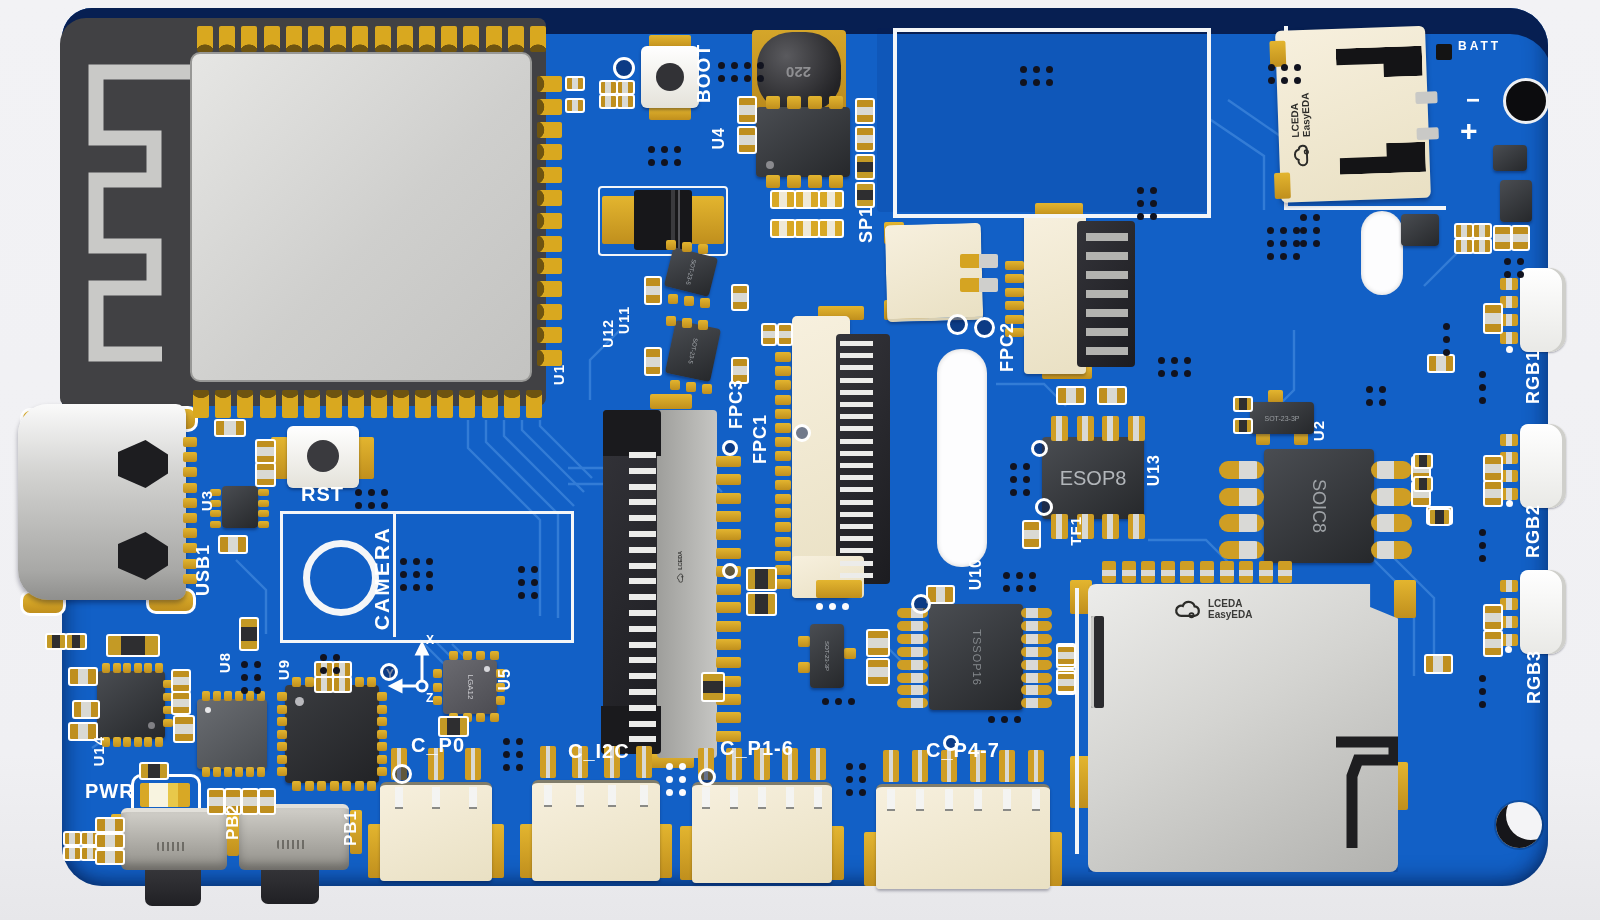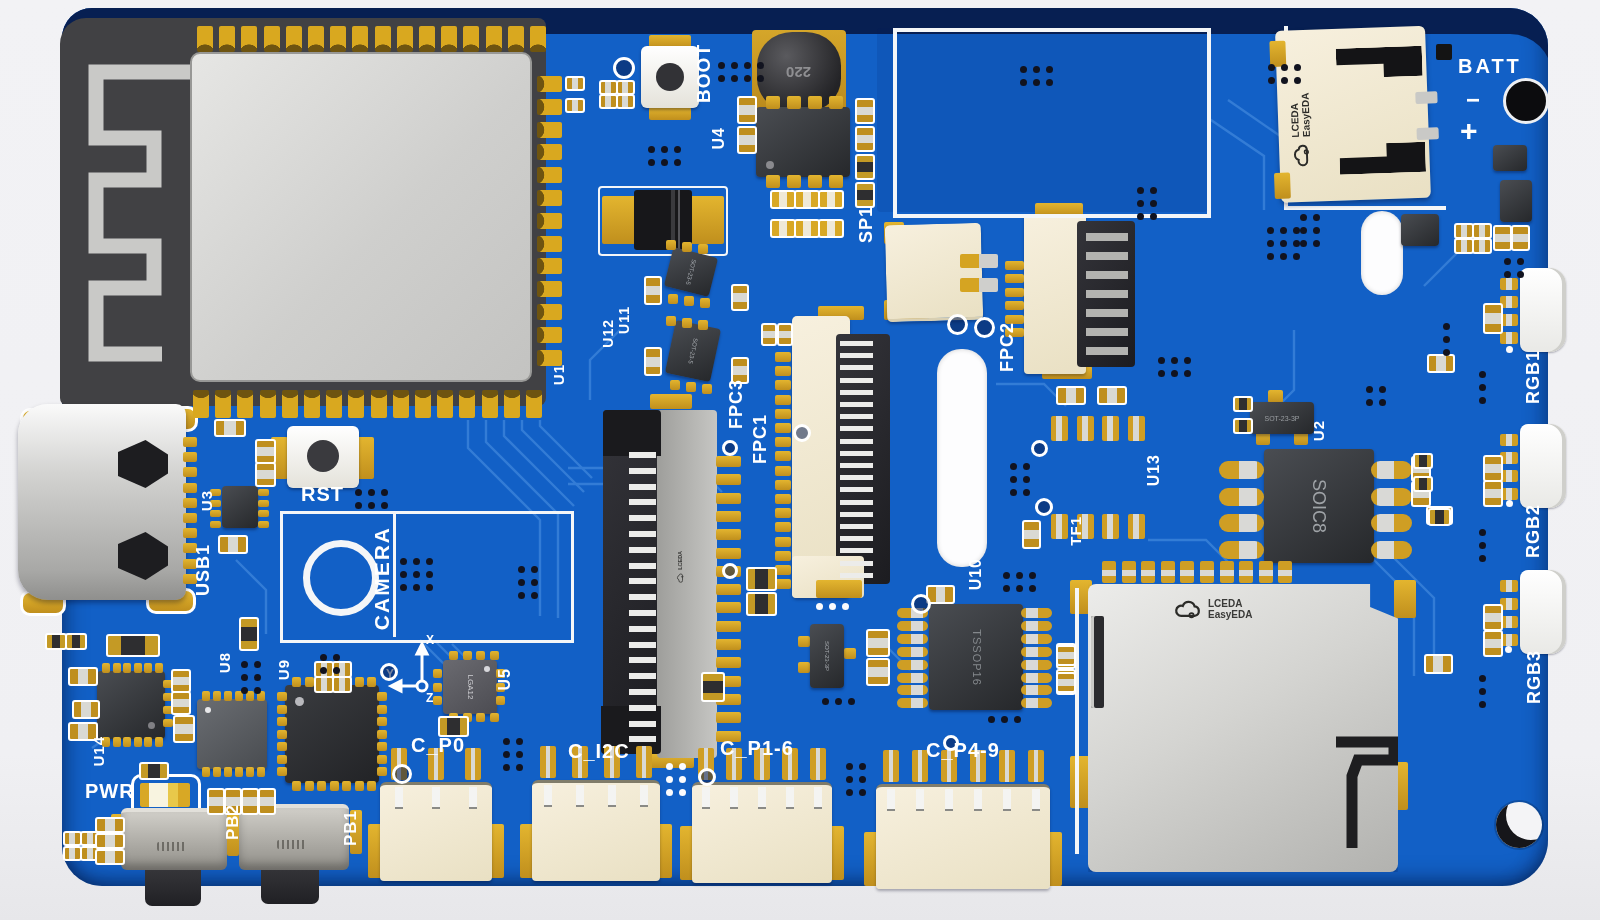--- a/index.html
+++ b/index.html
@@ -217,20 +217,23 @@
     <div class="abs" style="left:36px;top:30px;width:30px;height:9px;border-radius:2px;background:repeating-linear-gradient(90deg,#6e6c66 0 2px,transparent 2px 5px);"></div>
   </div>
   <div class="sw" style="left:239px;top:804px;width:110px;height:62px;">
     <div class="abs" style="left:38px;top:32px;width:30px;height:9px;border-radius:2px;background:repeating-linear-gradient(90deg,#6e6c66 0 2px,transparent 2px 5px);"></div>
   </div>
 
   <div class="chip" style="left:929px;top:604px;width:94px;height:106px;">
     <span class="smark" style="font-size:11px;letter-spacing:1px;color:#84888c;">TSSOP16</span>
   </div>
 
+  <div class="chip" style="left:1042px;top:437px;width:102px;height:82px;">
+    <span style="font-size:20px;color:#b2b6ba;">ESOP8</span>
+  </div>
 
   <div class="chip" style="left:1264px;top:449px;width:110px;height:114px;">
     <span class="smark" style="font-size:18px;color:#9fa3a7;">SOIC8</span>
   </div>
 
   <div class="pad" style="left:1268px;top:390px;width:15px;height:13px;"></div>
   <div class="pad" style="left:1256px;top:432px;width:14px;height:13px;"></div>
   <div class="pad" style="left:1294px;top:432px;width:14px;height:13px;"></div>
   <div class="chip" style="left:1250px;top:402px;width:64px;height:32px;">
     <span style="font-size:7px;color:#9a9ea2;">SOT-23-3P</span>
@@ -912,21 +915,21 @@
     <span class="vlabel" style="left:497px;top:668px;font-size:16px;">U5</span>
     <span class="vlabel" style="left:1146px;top:454px;font-size:16px;">U13</span>
     <span class="vlabel" style="left:1068px;top:516px;font-size:15px;">TF1</span>
     <span class="vlabel" style="left:1311px;top:420px;font-size:15px;">U2</span>
     <span class="vlabel" style="left:968px;top:558px;font-size:16px;">U10</span>
     <span class="vlabel" style="left:1524px;top:350px;font-size:18px;">RGB1</span>
     <span class="vlabel" style="left:1524px;top:504px;font-size:18px;">RGB2</span>
     <span class="vlabel" style="left:1525px;top:650px;font-size:18px;">RGB3</span>
     <span class="hlabel" style="left:301px;top:484px;font-size:20px;">RST</span>
     <span class="hlabel" style="left:85px;top:781px;font-size:20px;">PWR</span>
-    <span class="hlabel" style="left:1458px;top:56px;font-size:20px;letter-spacing:3px;">BATT</span>
+    <span class="hlabel" style="left:1458px;top:40px;font-size:12px;letter-spacing:3px;">BATT</span>
     <span class="hlabel" style="left:1466px;top:88px;font-size:24px;">−</span>
     <span class="hlabel" style="left:1460px;top:116px;font-size:30px;">+</span>
     <span class="hlabel" style="left:411px;top:735px;font-size:20px;">C_P0</span>
     <span class="hlabel" style="left:568px;top:741px;font-size:20px;">C_I2C</span>
     <span class="hlabel" style="left:720px;top:738px;font-size:20px;">C_P1-6</span>
-    <span class="hlabel" style="left:926px;top:740px;font-size:20px;">C_P4-9</span>
+    <span class="hlabel" style="left:926px;top:740px;font-size:20px;">C_P4-7</span>
   </div>
 </div>
 
 </body></html>

